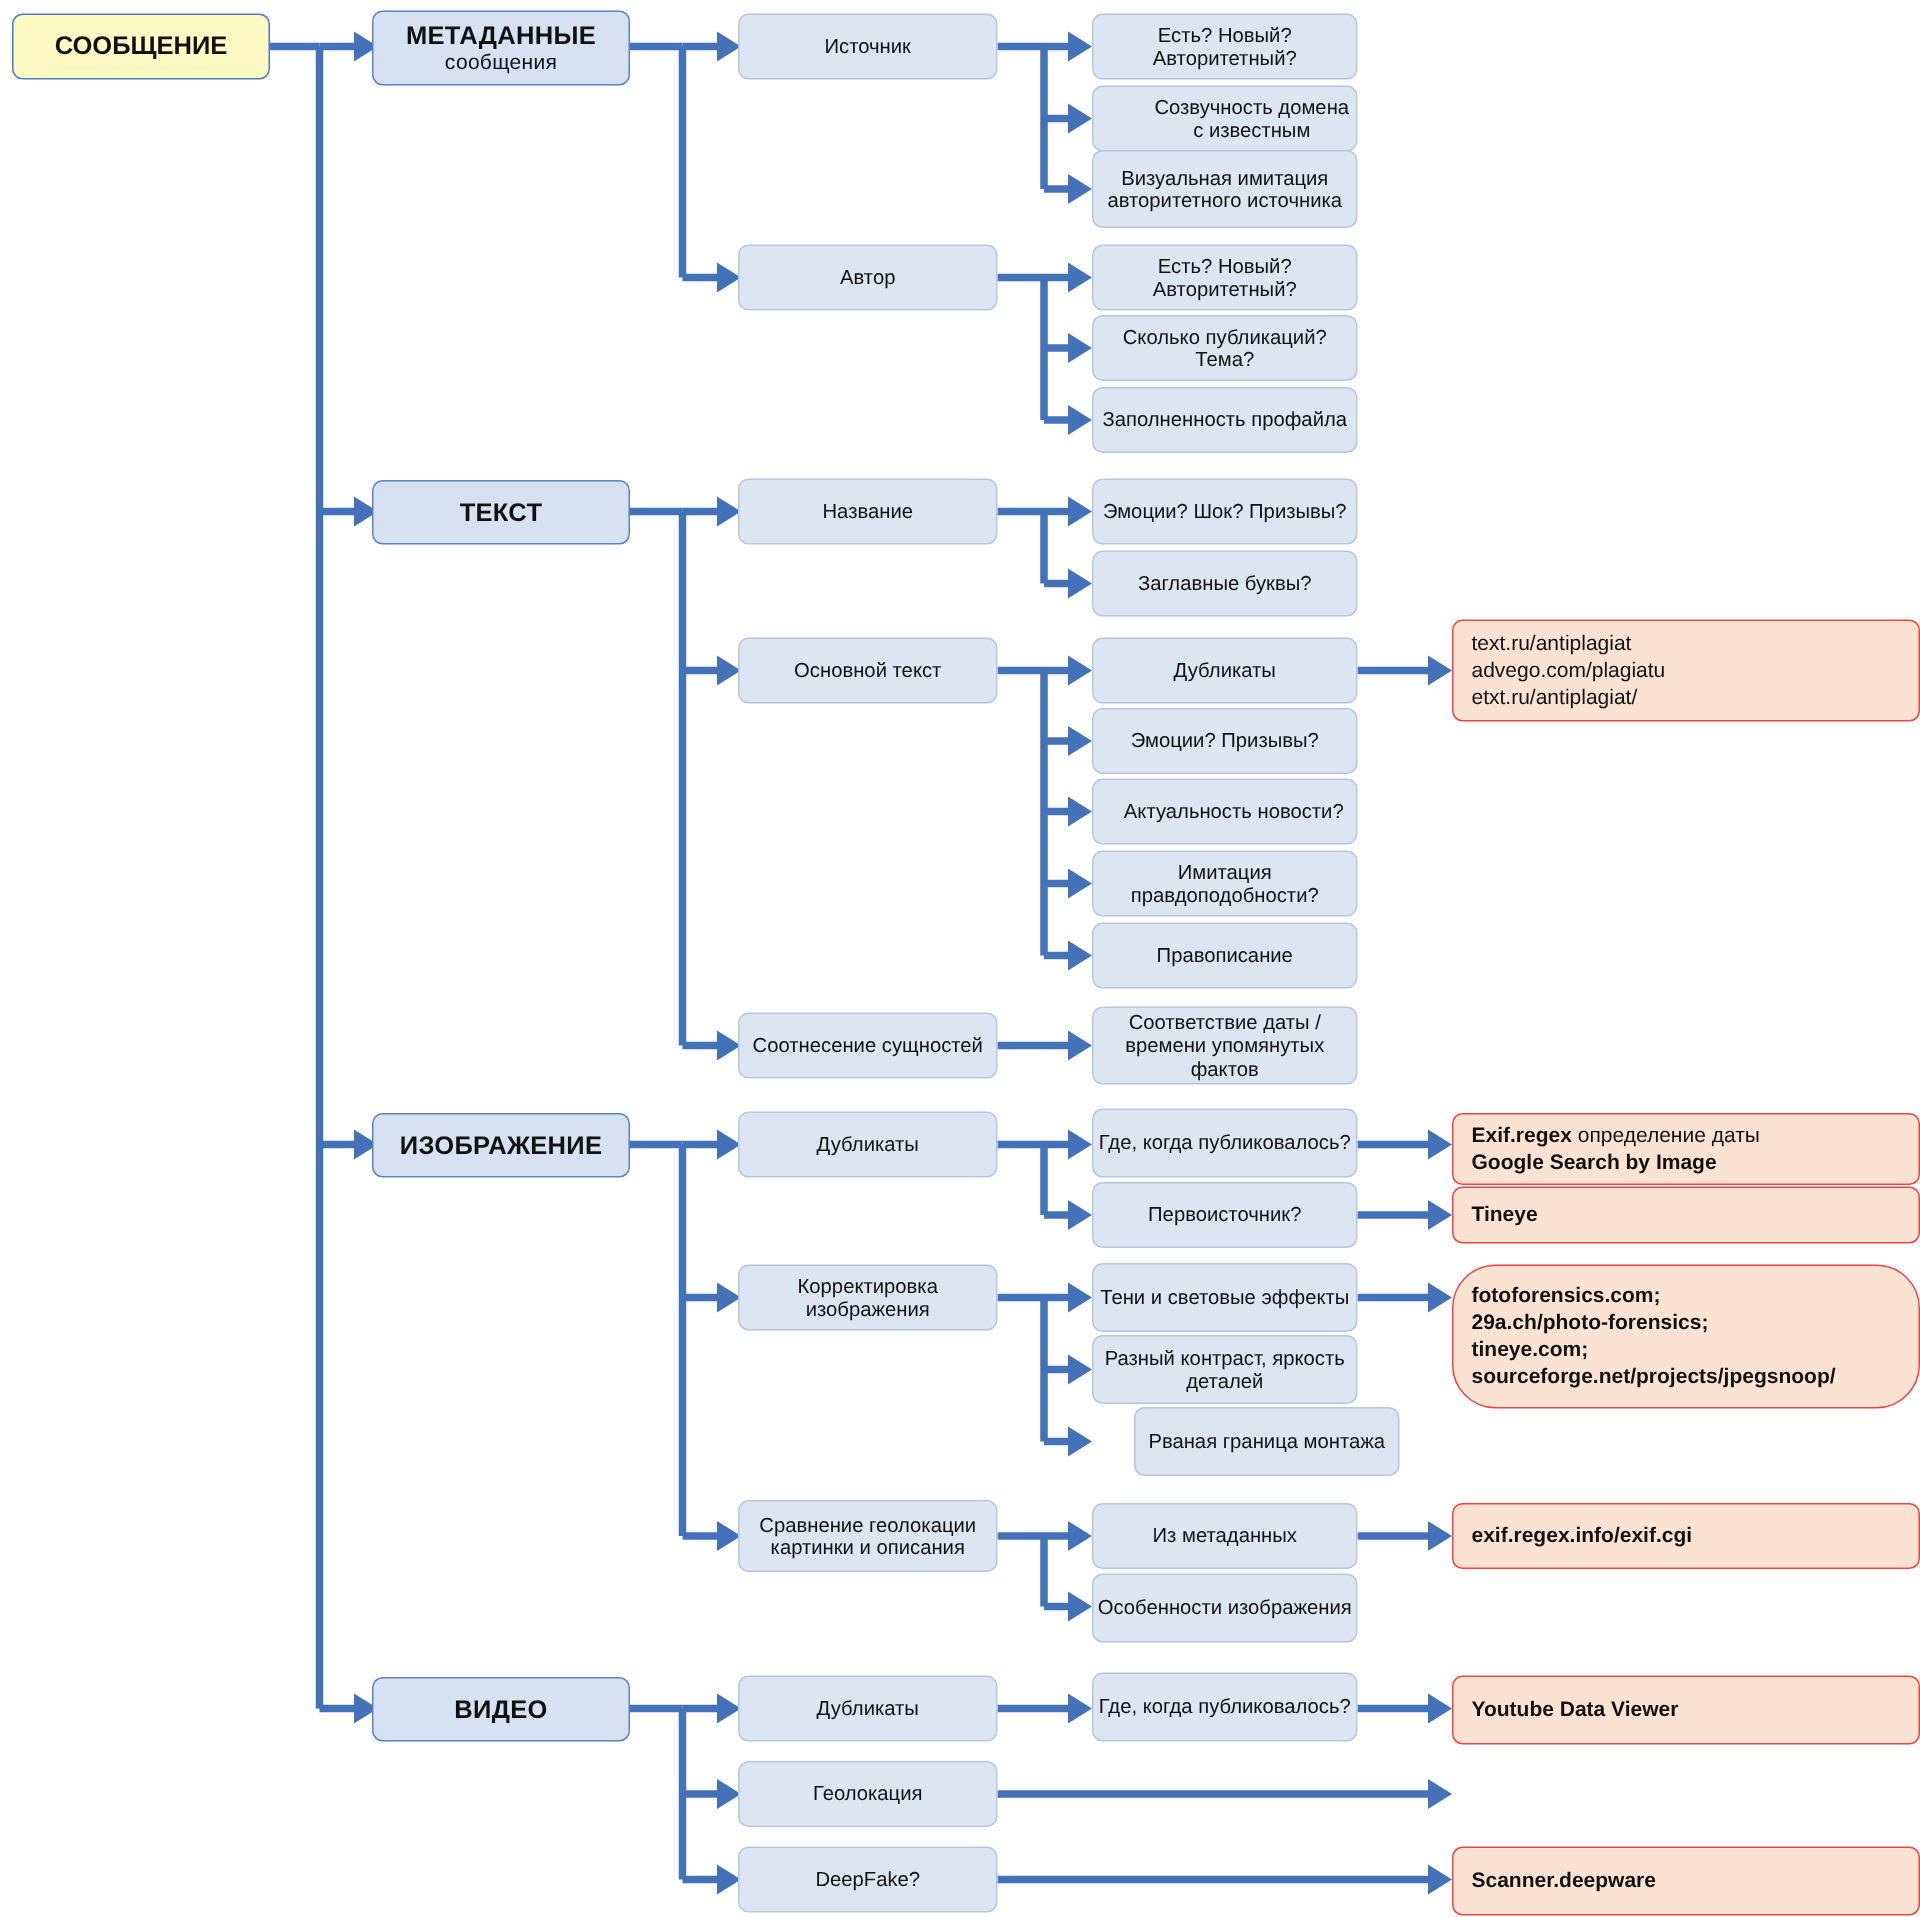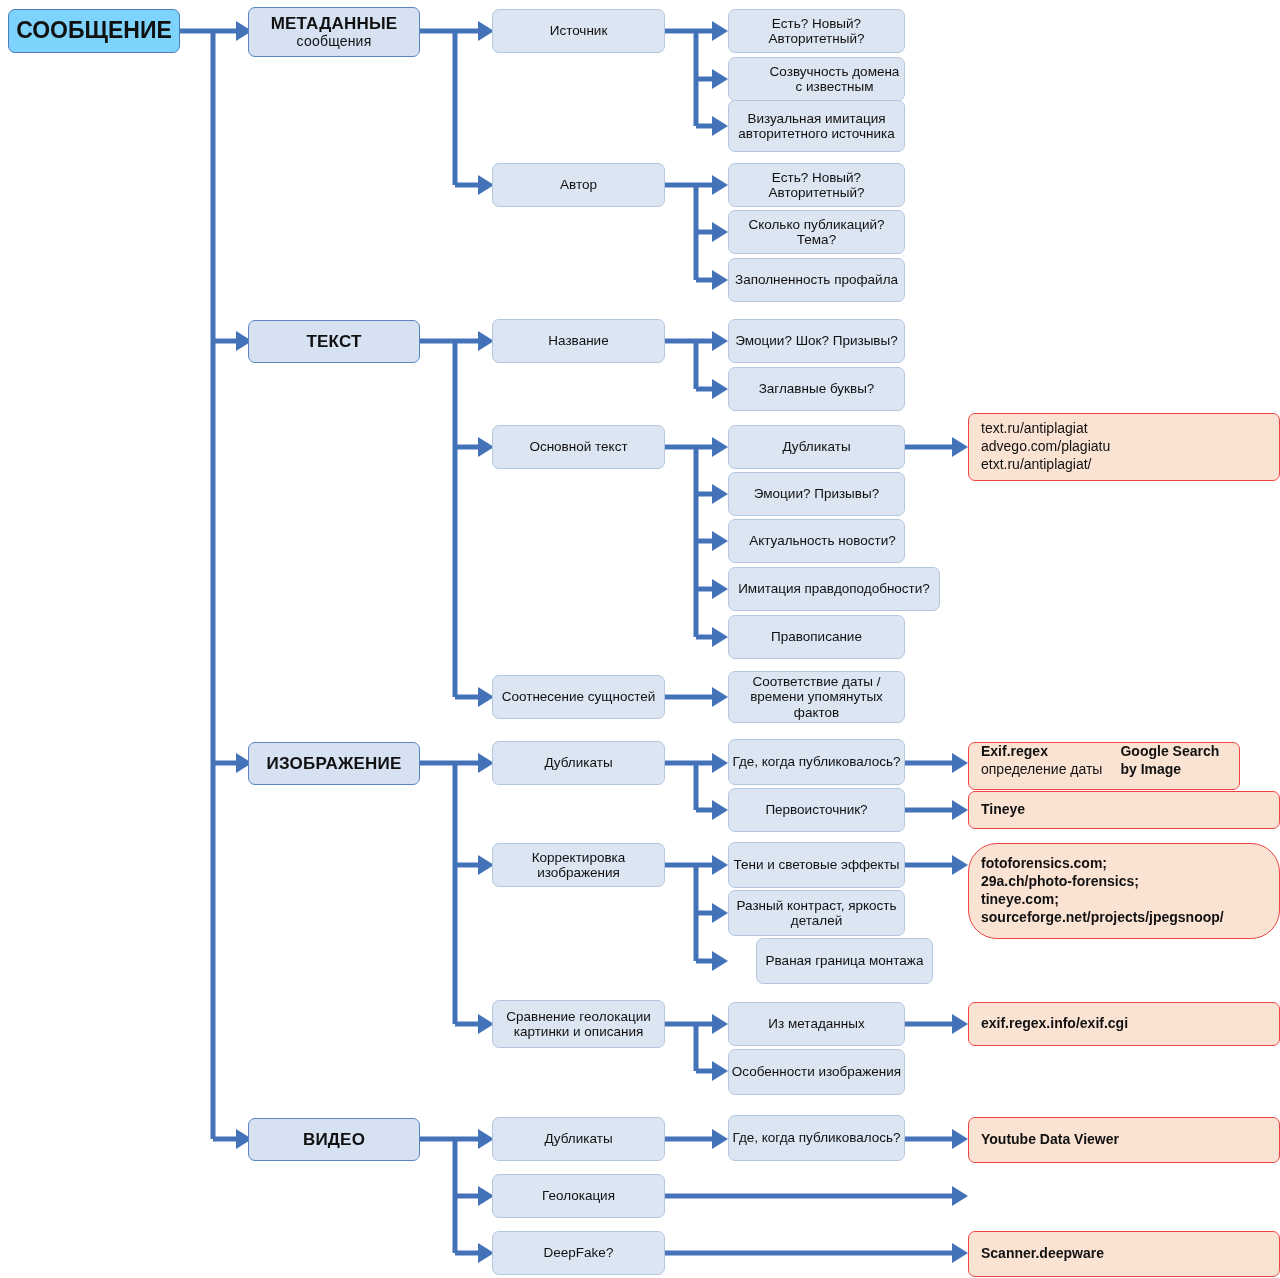--- a/index.html
+++ b/index.html
@@ -2,21 +2,21 @@
 <html><head>
 <meta charset="utf-8">
 <style>
   html,body{margin:0;padding:0;background:#ffffff;}
   body{font-family:"Liberation Sans","DejaVu Sans",sans-serif;}
   #canvas{position:relative;width:1280px;height:1278px;overflow:hidden;background:#fff;}
   .box{position:absolute;box-sizing:border-box;display:flex;align-items:center;justify-content:center;
        text-align:center;border-radius:7px;line-height:1.12;}
   .blue{background:#dce5f2;border:1px solid #b5c7e0;color:#111;}
   .blue.l1{background:#d6e1f2;border:1.4px solid #5b84c4;font-weight:bold;font-size:17px;letter-spacing:.2px;}
-  .blue.root{background:#7dd3fc;border:1.6px solid #4f7bbd;font-weight:bold;font-size:23px;}
+  .blue.root{background:#fef9c3;border:1.6px solid #4f7bbd;font-weight:bold;font-size:17px;}
   .blue.l2{font-size:13.5px;}
   .blue.l3{font-size:13.5px;}
   .orange{background:#fae3d3;border:1px solid #ef4444;color:#111;font-size:14px;
           justify-content:flex-start;text-align:left;padding-left:12px;line-height:1.28;}
   .orange b{font-weight:bold;}
   .meta-sub{font-weight:normal;font-size:14px;display:block;margin-top:1px;}
   svg.wires{position:absolute;left:0;top:0;width:1280px;height:1278px;pointer-events:none;}
   .wire{stroke:#4472b8;stroke-width:5;fill:none;}
   .ah{fill:#4472b8;}
 </style>
@@ -225,21 +225,21 @@
 
   <div class="box blue l3" style="left:728px;top:425px;width:177px;height:44px;">
     <span>Дубликаты</span>
   </div>
   <div class="box blue l3" style="left:728px;top:472px;width:177px;height:44px;">
     <span>Эмоции? Призывы?</span>
   </div>
   <div class="box blue l3" style="left:728px;top:519px;width:177px;height:44px;padding-left:12px;">
     <span>Актуальность новости?</span>
   </div>
-  <div class="box blue l3" style="left:728px;top:567px;width:212px;height:44px;">
+  <div class="box blue l3" style="left:728px;top:567px;width:177px;height:44px;">
     <span>Имитация правдоподобности?</span>
   </div>
   <div class="box blue l3" style="left:728px;top:615px;width:177px;height:44px;">
     <span>Правописание</span>
   </div>
 
   <div class="box blue l3" style="left:728px;top:671px;width:177px;height:52px;">
     <span>Соответствие даты / времени упомянутых фактов</span>
   </div>
 
@@ -287,21 +287,21 @@
   <div class="box blue l3" style="left:728px;top:1115px;width:177px;height:46px;">
     <span>Где, когда публиковалось?</span>
   </div>
 
   <div class="box orange" style="left:968px;top:413px;width:312px;height:68px;flex-direction:column;align-items:flex-start;justify-content:center;">
     <span>text.ru/antiplagiat</span>
     <span>advego.com/plagiatu</span>
     <span>etxt.ru/antiplagiat/</span>
   </div>
 
-  <div class="box orange" style="left:968px;top:742px;width:272px;height:48px;flex-direction:row;align-items:flex-start;justify-content:center;">
+  <div class="box orange" style="left:968px;top:742px;width:312px;height:48px;flex-direction:column;align-items:flex-start;justify-content:center;">
     <span><b>Exif.regex</b><span> определение даты</span></span>
     <b>Google Search by Image</b>
   </div>
 
   <div class="box orange" style="left:968px;top:791px;width:312px;height:38px;">
     <b>Tineye</b>
   </div>
 
   <div class="box orange" style="left:968px;top:843px;width:312px;height:96px;flex-direction:column;align-items:flex-start;justify-content:center;border-radius:29px;">
     <b>fotoforensics.com;</b>

